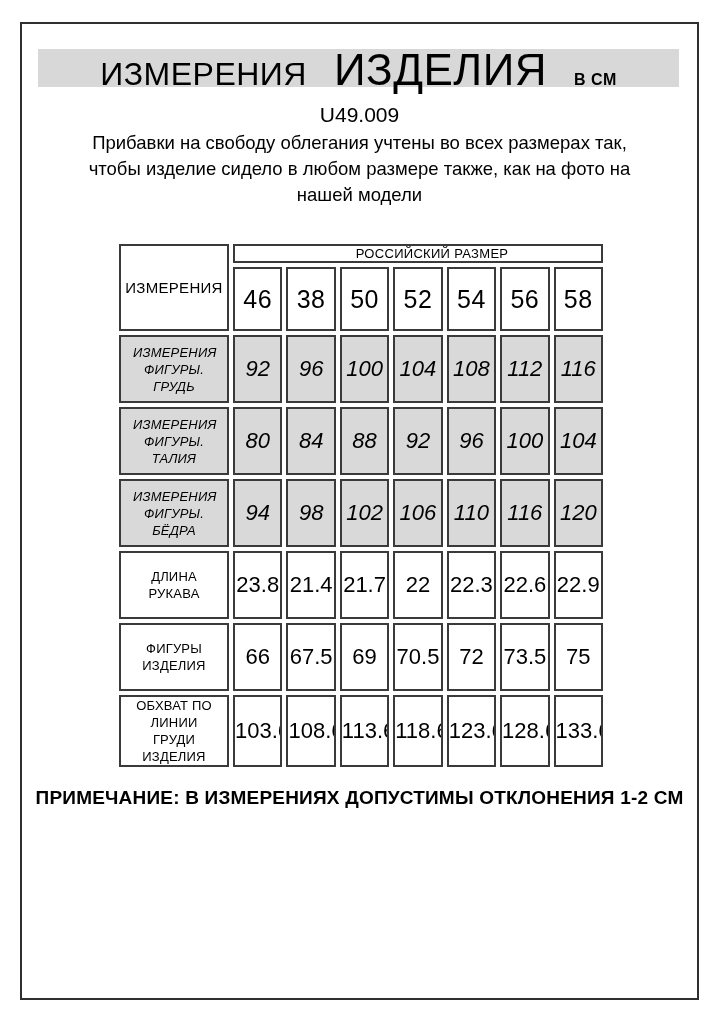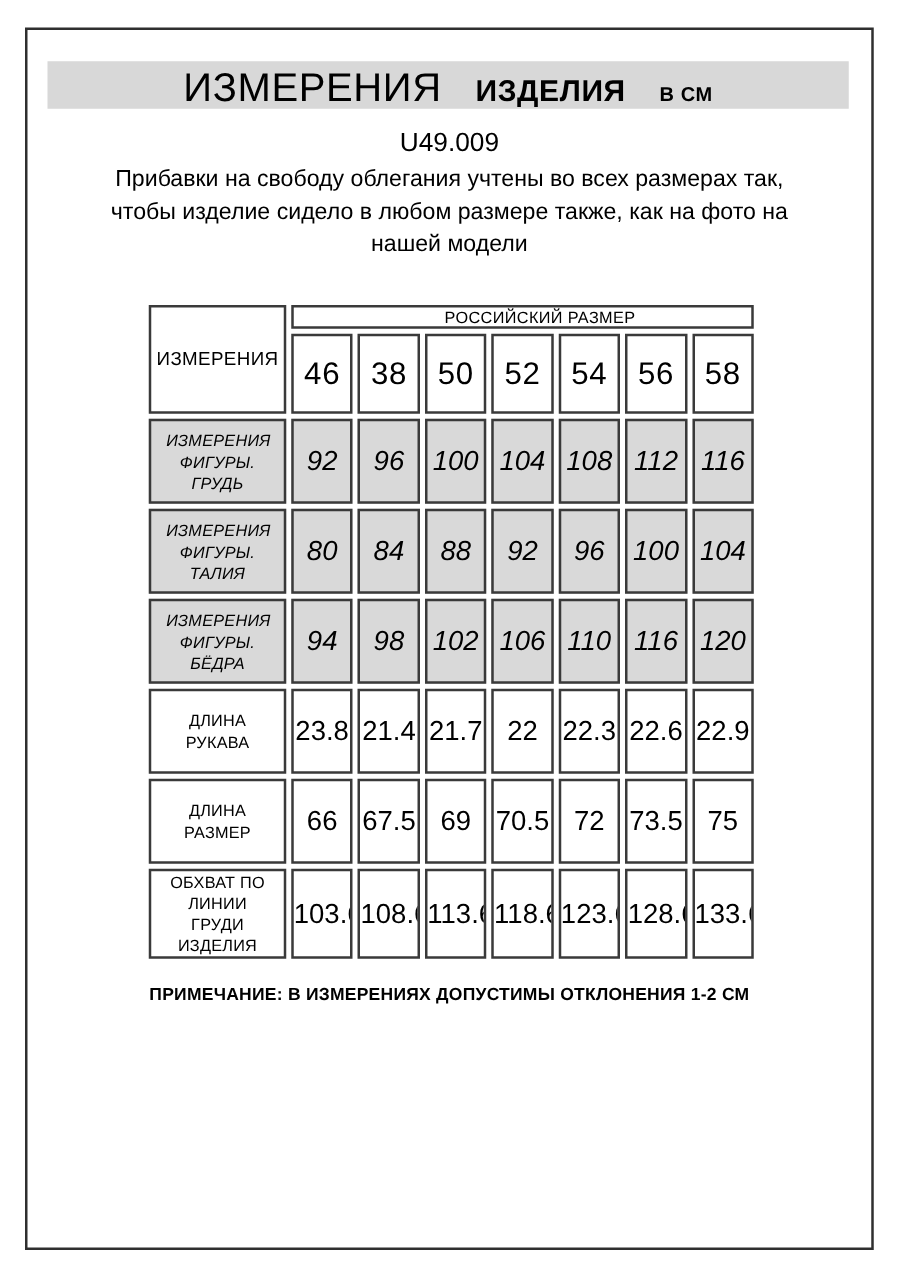--- a/index.html
+++ b/index.html
@@ -5,21 +5,21 @@
   * { margin:0; padding:0; box-sizing:border-box; }
   html,body { width:724px; height:1024px; background:#ffffff; overflow:hidden;
               font-family:"Liberation Sans", sans-serif; color:#000; }
   .page-frame { position:absolute; left:20px; top:22px; width:679px; height:978px;
                 border:2px solid #2f2f2f; background:#fff; }
 
   .title-bar { position:absolute; left:16px; top:25px; width:641px; height:38px;
                background:#d8d8d8; display:flex; align-items:baseline; justify-content:center;
                gap:27px; padding-top:4px; }
   .title-main { font-size:32px; letter-spacing:0.5px; line-height:34px; }
-  .title-bold { font-size:24px; font-weight:bold; letter-spacing:0.5px; line-height:34px; }
+  .title-bold { font-size:44px; font-weight:normal; letter-spacing:0.5px; line-height:34px; }
   .title-unit { font-size:16px; font-weight:bold; letter-spacing:0.5px; }
 
   .article { position:absolute; left:0; top:79px; width:675px; text-align:center;
              font-size:21px; }
   .description { position:absolute; left:0; top:106px; width:675px; text-align:center;
                  font-size:18.5px; line-height:26px; }
 
   .size-table { position:absolute; left:93px; top:216px; border-collapse:separate;
                 border-spacing:4px; table-layout:fixed; width:492px; }
   .size-table th, .size-table td { border:2px solid #3a3a3a; background:#fff;
@@ -28,21 +28,21 @@
   .hdr-span { height:16px; font-size:13px; letter-spacing:0.3px;padding-left:28px; }
   .corner-cell { font-size:15px; letter-spacing:0.3px; }
   .size-cell { height:64px; font-size:25px; font-weight:bold; letter-spacing:0.5px; }
   .row-figure th, .row-figure td { background:#d9d9d9; font-style:italic; height:68px; }
   .row-product th, .row-product td { background:#ffffff; height:68px; }
   .size-table .row-label { font-size:13px; line-height:17px; padding:0 12px; letter-spacing:0.2px; }
   .row-figure .value-cell { font-size:22px; }
   .row-product .value-cell { font-size:22px; }
 
   .note { position:absolute; left:0; top:763px; width:675px; text-align:center;
-          font-size:14px; font-weight:bold; letter-spacing:0.2px; }
+          font-size:19px; font-weight:bold; letter-spacing:0.2px; }
 </style>
 </head>
 <body>
 
 <div class="page-frame">
 
   <div class="title-bar">
     <span class="title-main">ИЗМЕРЕНИЯ</span>
     <span class="title-bold">ИЗДЕЛИЯ</span>
     <span class="title-unit">В СМ</span>
@@ -110,21 +110,21 @@
           <th class="row-label">ДЛИНА РУКАВА</th>
           <td class="value-cell">23.8</td>
           <td class="value-cell">21.4</td>
           <td class="value-cell">21.7</td>
           <td class="value-cell">22</td>
           <td class="value-cell">22.3</td>
           <td class="value-cell">22.6</td>
           <td class="value-cell">22.9</td>
         </tr>
         <tr class="row-product">
-          <th class="row-label">ДЛИНА РАЗМЕР</th>
+          <th class="row-label">ФИГУРЫ ИЗДЕЛИЯ</th>
           <td class="value-cell">66</td>
           <td class="value-cell">67.5</td>
           <td class="value-cell">69</td>
           <td class="value-cell">70.5</td>
           <td class="value-cell">72</td>
           <td class="value-cell">73.5</td>
           <td class="value-cell">75</td>
         </tr>
         <tr class="row-product">
           <th class="row-label">ОБХВАТ ПО ЛИНИИ ГРУДИ ИЗДЕЛИЯ</th>

